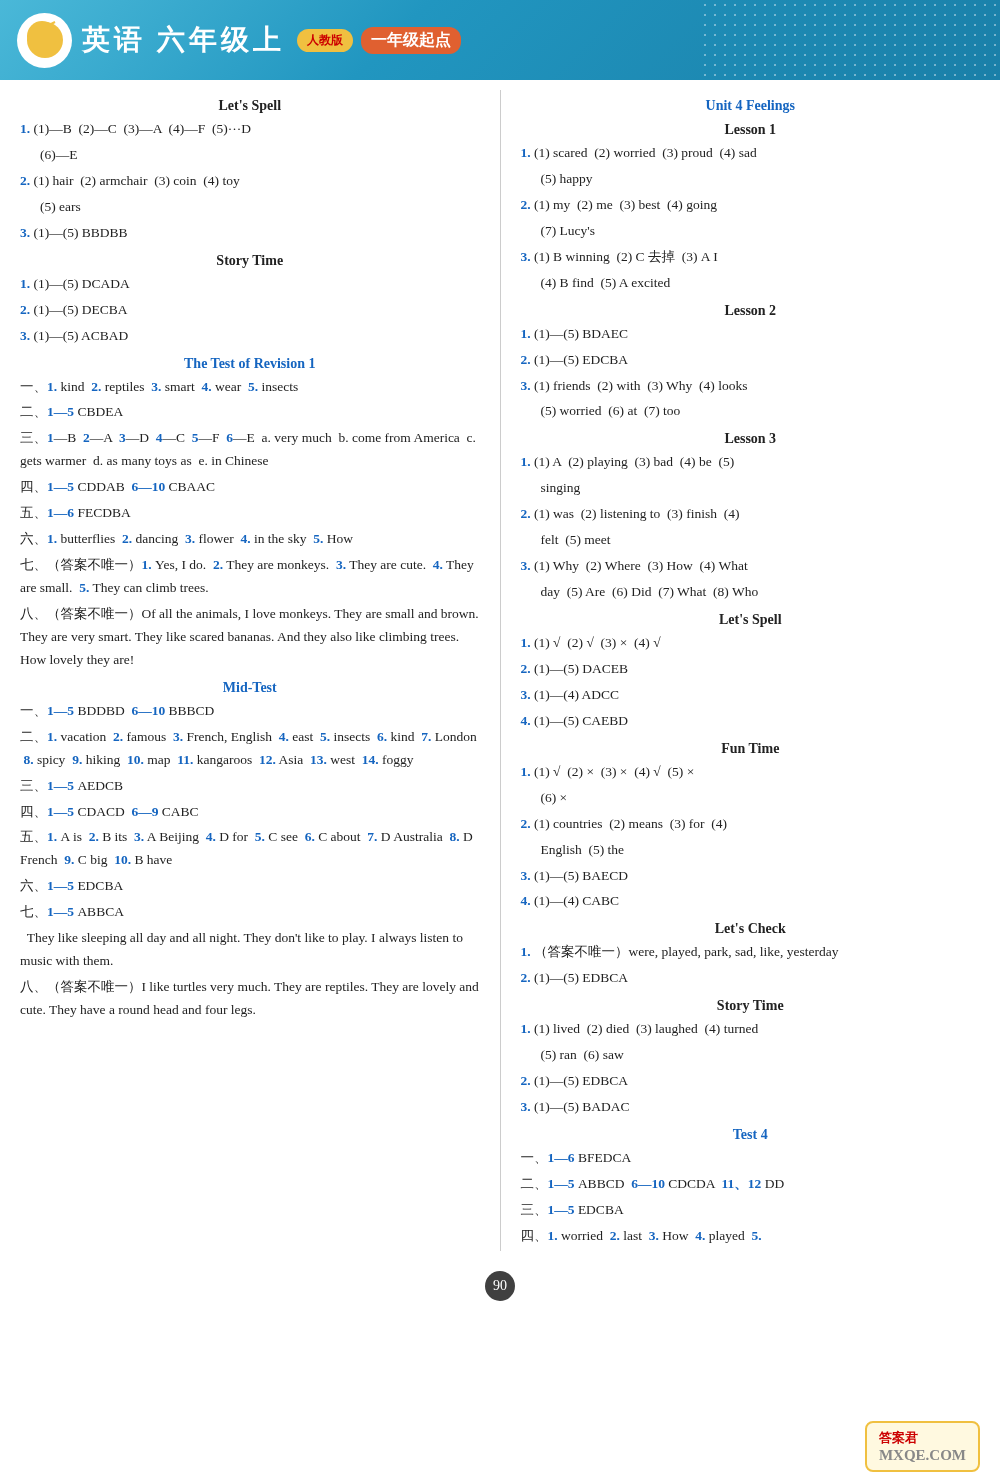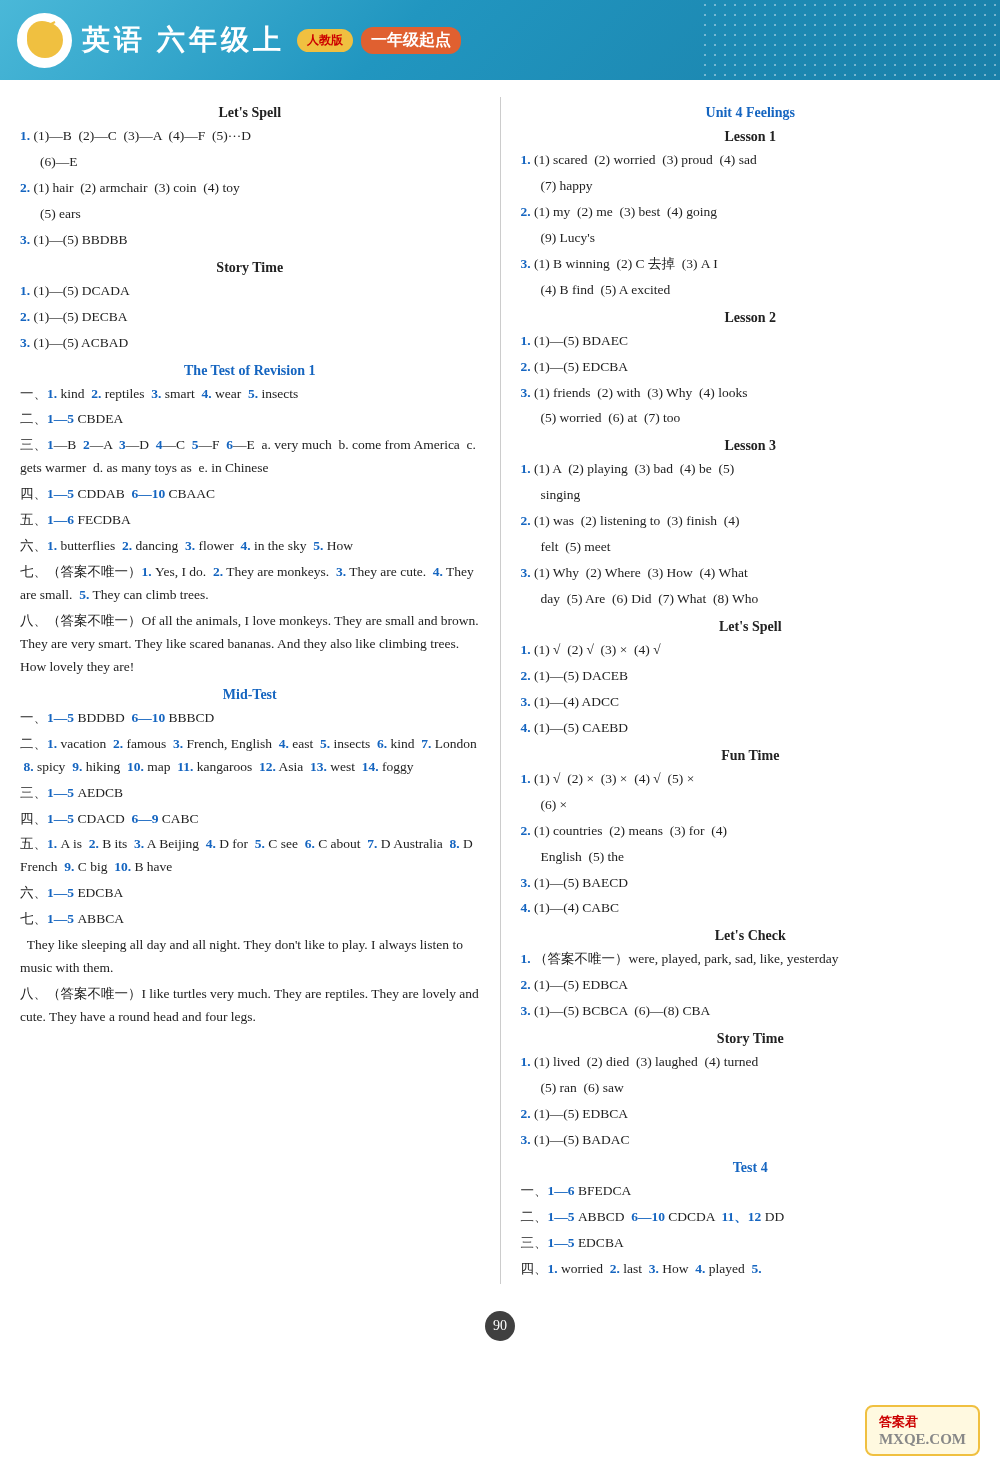--- a/index.html
+++ b/index.html
@@ -73,21 +73,21 @@
       top: 0;
       width: 300px;
       height: 80px;
       background-image: radial-gradient(circle, rgba(255,255,255,0.4) 1px, transparent 1px);
       background-size: 10px 10px;
     }
 
     
     .content {
       display: flex;
-      padding: 17px 20px;
+      padding: 10px 20px;
     }
     .left-col {
       flex: 1;
       padding-right: 20px;
       border-right: 1px solid #ccc;
     }
     .right-col {
       flex: 1;
       padding-left: 20px;
     }
@@ -128,21 +128,21 @@
       width: 30px;
       height: 30px;
       line-height: 30px;
       text-align: center;
       font-weight: normal;
     }
 
     
     .watermark {
       position: absolute;
-      bottom: 20px;
+      bottom: 4px;
       right: 20px;
       background: #fff9e0;
       border: 2px solid #f0c040;
       border-radius: 8px;
       padding: 6px 12px;
       font-size: 13px;
       color: #c00;
       font-weight: bold;
       z-index: 10;
     }
@@ -208,23 +208,23 @@
     <div class="answer-line">&nbsp;&nbsp;They like sleeping all day and all night. They don't like to play. I always listen to music with them.</div>
     <div class="answer-line">八、（答案不唯一）I like turtles very much. They are reptiles. They are lovely and cute. They have a round head and four legs.</div>
 
   </div>
 
   <div class="right-col">
 
     <div class="section-title blue">Unit 4  Feelings</div>
     <div class="section-title">Lesson 1</div>
     <div class="answer-line"><span class="num-bold">1.</span> (1) scared &nbsp;(2) worried &nbsp;(3) proud &nbsp;(4) sad</div>
-    <div class="answer-line indent1">(7) happy</div>
+    <div class="answer-line indent1">(5) happy</div>
     <div class="answer-line"><span class="num-bold">2.</span> (1) my &nbsp;(2) me &nbsp;(3) best &nbsp;(4) going</div>
-    <div class="answer-line indent1">(9) Lucy's</div>
+    <div class="answer-line indent1">(7) Lucy's</div>
     <div class="answer-line"><span class="num-bold">3.</span> (1) B winning &nbsp;(2) C 去掉 &nbsp;(3) A I</div>
     <div class="answer-line indent1">(4) B find &nbsp;(5) A excited</div>
 
     <div class="section-title">Lesson 2</div>
     <div class="answer-line"><span class="num-bold">1.</span> (1)—(5) BDAEC</div>
     <div class="answer-line"><span class="num-bold">2.</span> (1)—(5) EDCBA</div>
     <div class="answer-line"><span class="num-bold">3.</span> (1) friends &nbsp;(2) with &nbsp;(3) Why &nbsp;(4) looks</div>
     <div class="answer-line indent1">(5) worried &nbsp;(6) at &nbsp;(7) too</div>
 
     <div class="section-title">Lesson 3</div>
@@ -245,21 +245,20 @@
     <div class="answer-line"><span class="num-bold">1.</span> (1) √ &nbsp;(2) × &nbsp;(3) × &nbsp;(4) √ &nbsp;(5) ×</div>
     <div class="answer-line indent1">(6) ×</div>
     <div class="answer-line"><span class="num-bold">2.</span> (1) countries &nbsp;(2) means &nbsp;(3) for &nbsp;(4)</div>
     <div class="answer-line indent1">English &nbsp;(5) the</div>
     <div class="answer-line"><span class="num-bold">3.</span> (1)—(5) BAECD</div>
     <div class="answer-line"><span class="num-bold">4.</span> (1)—(4) CABC</div>
 
     <div class="section-title">Let's Check</div>
     <div class="answer-line"><span class="num-bold">1.</span> （答案不唯一）were, played, park, sad, like, yesterday</div>
     <div class="answer-line"><span class="num-bold">2.</span> (1)—(5) EDBCA</div>
-    <div class="answer-line"><span class="num-bold">3.</span> (1)—(5) BCBCA &nbsp;(6)—(8) CBA</div>
 
     <div class="section-title">Story Time</div>
     <div class="answer-line"><span class="num-bold">1.</span> (1) lived &nbsp;(2) died &nbsp;(3) laughed &nbsp;(4) turned</div>
     <div class="answer-line indent1">(5) ran &nbsp;(6) saw</div>
     <div class="answer-line"><span class="num-bold">2.</span> (1)—(5) EDBCA</div>
     <div class="answer-line"><span class="num-bold">3.</span> (1)—(5) BADAC</div>
 
     <div class="section-title blue">Test 4</div>
     <div class="answer-line">一、<span class="num-bold">1—6</span> BFEDCA</div>
     <div class="answer-line">二、<span class="num-bold">1—5</span> ABBCD &nbsp;<span class="num-bold">6—10</span> CDCDA &nbsp;<span class="num-bold">11、12</span> DD</div>

